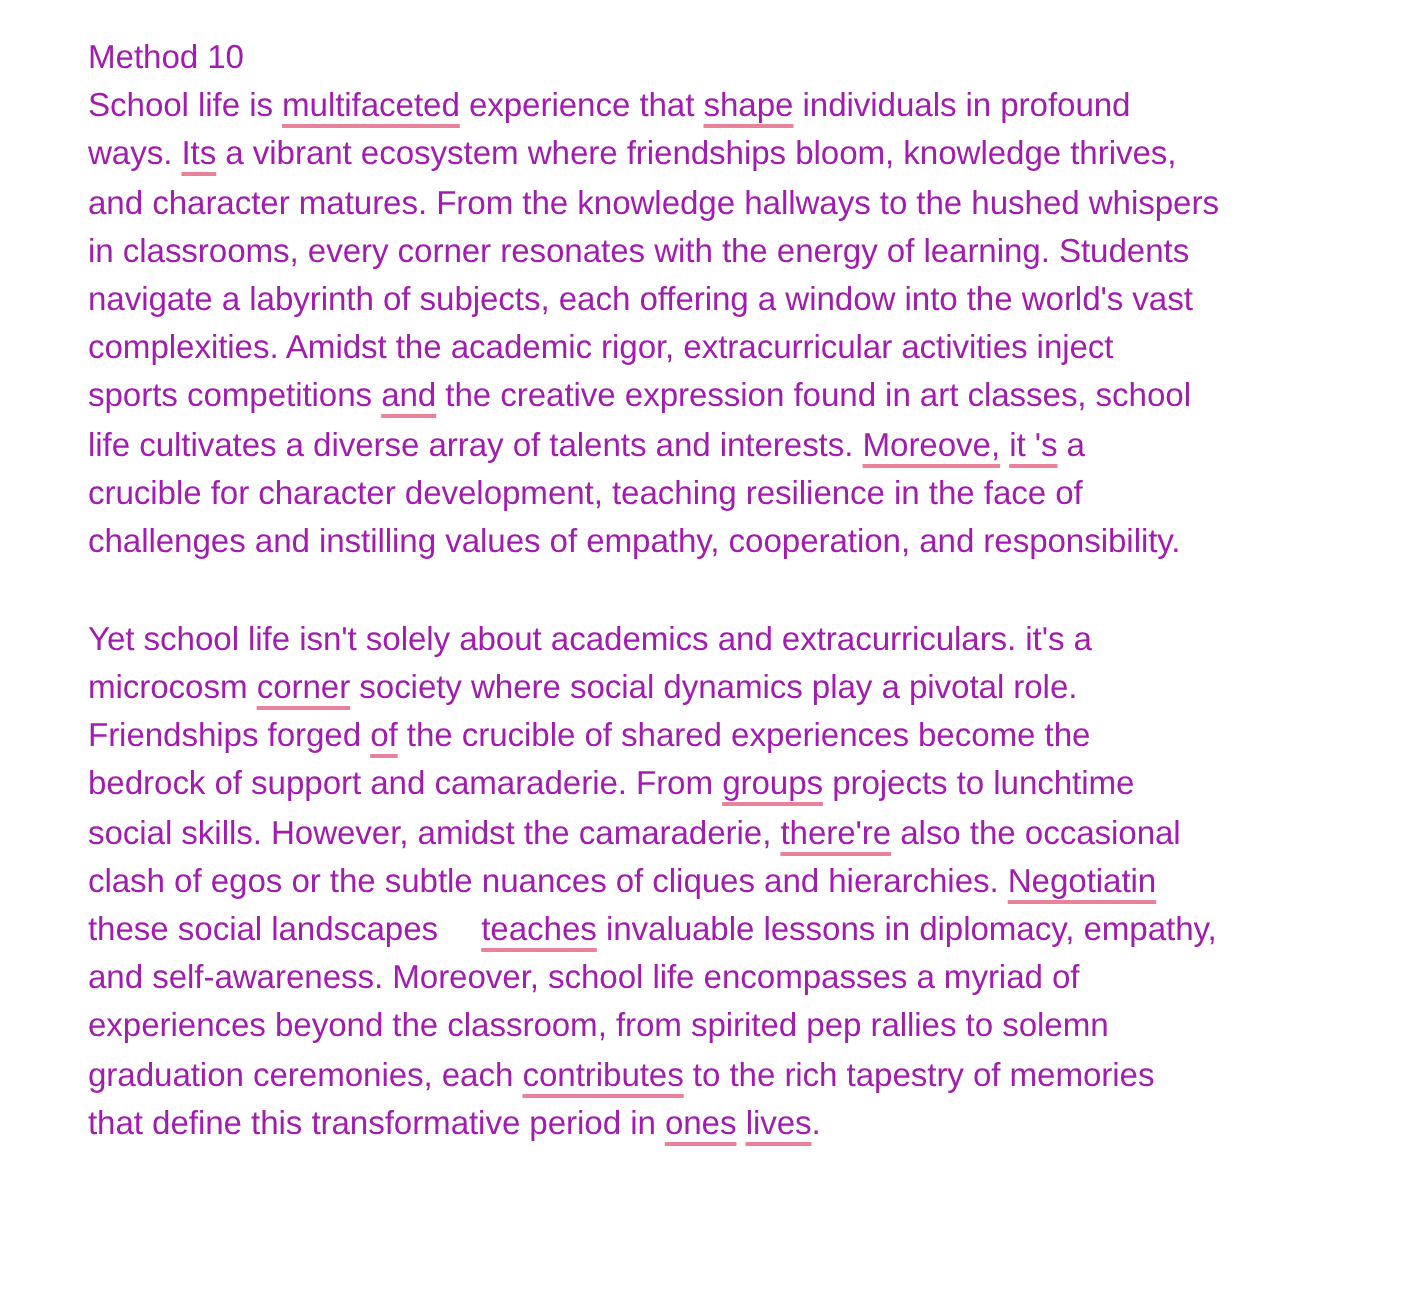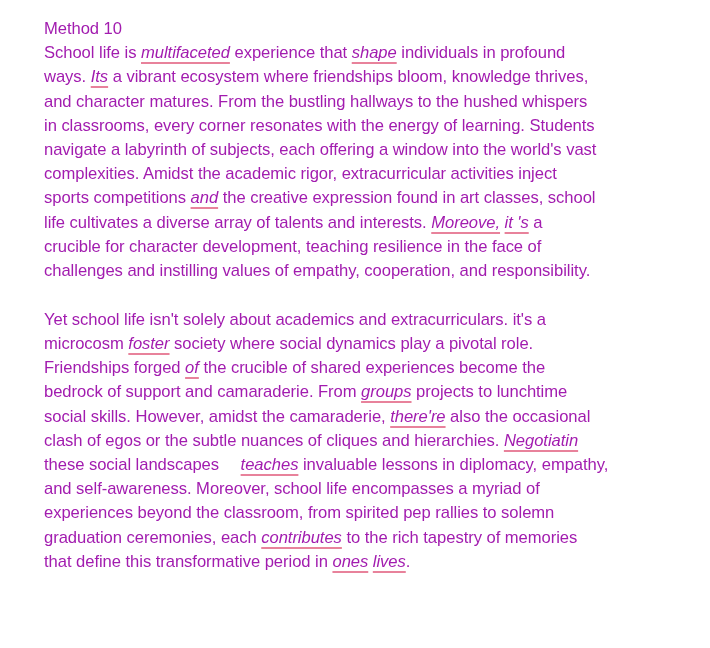--- a/index.html
+++ b/index.html
@@ -11,45 +11,44 @@
       letter-spacing: -0.05px;
     }
     .line { display: block; white-space: nowrap; }
     .para-gap { height: 24.5px; }
     .err {
       text-decoration: underline;
       text-decoration-color: #e8829b;
       text-decoration-thickness: 2px;
       text-underline-offset: 4px;
       cursor: pointer;
-      font-style: italic;
     }
   </style>
 </head>
 <body>
 
 <div class="doc">
   <span class="line">Method 10</span>
   <div id="paras">
       <div>
         <span class="line"><span>School life is </span><span class="err" style="text-decoration-color: rgb(232, 130, 155);">multifaceted</span><span> experience that </span><span class="err" style="text-decoration-color: rgb(232, 130, 155);">shape</span><span> individuals in profound</span></span>
         <span class="line"><span>ways. </span><span class="err" style="text-decoration-color: rgb(232, 130, 155);">Its</span><span> a vibrant ecosystem where friendships bloom, knowledge thrives,</span></span>
-        <span class="line"><span>and character matures. From the bustling hallways to the hushed whispers</span></span>
+        <span class="line"><span>and character matures. From the knowledge hallways to the hushed whispers</span></span>
         <span class="line"><span>in classrooms, every corner resonates with the energy of learning. Students</span></span>
         <span class="line"><span>navigate a labyrinth of subjects, each offering a window into the world's vast</span></span>
         <span class="line"><span>complexities. Amidst the academic rigor, extracurricular activities inject</span></span>
         <span class="line"><span>sports competitions </span><span class="err" style="text-decoration-color: rgb(232, 130, 155);">and</span><span> the creative expression found in art classes, school</span></span>
         <span class="line"><span>life cultivates a diverse array of talents and interests. </span><span class="err" style="text-decoration-color: rgb(232, 130, 155);">Moreove,</span><span> </span><span class="err" style="text-decoration-color: rgb(232, 130, 155);">it 's</span><span> a</span></span>
         <span class="line"><span>crucible for character development, teaching resilience in the face of</span></span>
         <span class="line"><span>challenges and instilling values of empathy, cooperation, and responsibility.</span></span>
       </div>
       <div class="para-gap"></div>
       <div>
         <span class="line"><span>Yet school life isn't solely about academics and extracurriculars. it's a</span></span>
-        <span class="line"><span>microcosm </span><span class="err" style="text-decoration-color: rgb(232, 130, 155);">foster</span><span> society where social dynamics play a pivotal role.</span></span>
+        <span class="line"><span>microcosm </span><span class="err" style="text-decoration-color: rgb(232, 130, 155);">corner</span><span> society where social dynamics play a pivotal role.</span></span>
         <span class="line"><span>Friendships forged </span><span class="err" style="text-decoration-color: rgb(232, 130, 155);">of</span><span> the crucible of shared experiences become the</span></span>
         <span class="line"><span>bedrock of support and camaraderie. From </span><span class="err" style="text-decoration-color: rgb(232, 130, 155);">groups</span><span> projects to lunchtime</span></span>
         <span class="line"><span>social skills. However, amidst the camaraderie, </span><span class="err" style="text-decoration-color: rgb(232, 130, 155); text-align: right;">there're</span><span> also the occasional</span></span>
         <span class="line"><span>clash of egos or the subtle nuances of cliques and hierarchies. </span><span class="err" style="text-decoration-color: rgb(232, 130, 155);">Negotiatin</span></span>
         <span class="line"><span>these social landscapes </span><span class="err" style="text-decoration-color: rgb(232, 130, 155); margin-left: 17px;">teaches</span><span> invaluable lessons in diplomacy, empathy,</span></span>
         <span class="line"><span>and self-awareness. Moreover, school life encompasses a myriad of</span></span>
         <span class="line"><span>experiences beyond the classroom, from spirited pep rallies to solemn</span></span>
         <span class="line"><span>graduation ceremonies, each </span><span class="err" style="text-decoration-color: rgb(232, 130, 155);">contributes</span><span> to the rich tapestry of memories</span></span>
         <span class="line"><span>that define this transformative period in </span><span class="err" style="text-decoration-color: rgb(232, 130, 155); margin-top: 39px;">ones</span><span> </span><span class="err" style="text-decoration-color: rgb(232, 130, 155);">lives</span><span>.</span></span>
       </div>

